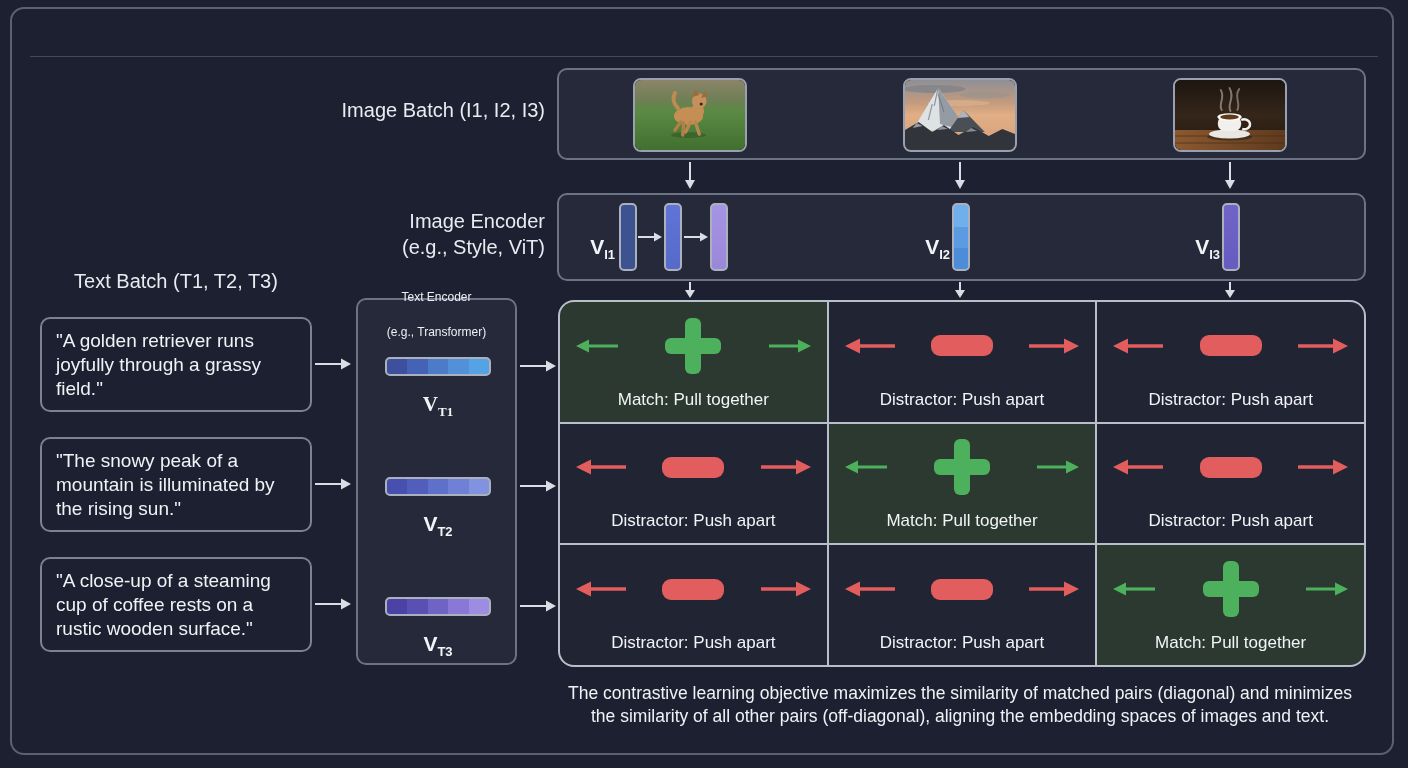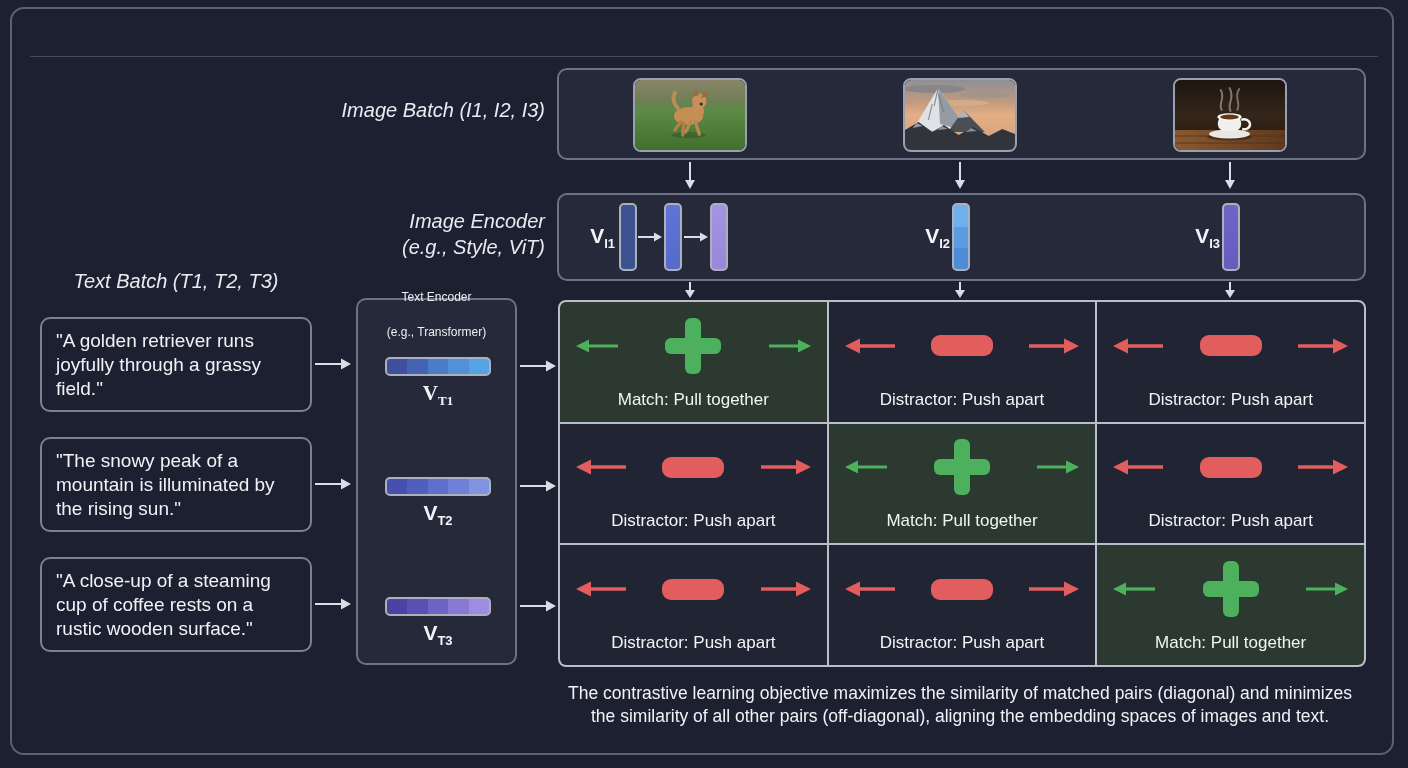--- a/index.html
+++ b/index.html
@@ -3,44 +3,44 @@
 <meta charset="utf-8">
 <style>
   html,body{margin:0;padding:0;background:#14161f;}
   .canvas{position:relative;width:1408px;height:768px;background:#1d2030;
     font-family:"Liberation Sans",sans-serif;color:#eef0f4;overflow:hidden;}
   .frame{position:absolute;left:10px;top:7px;width:1384px;height:748px;
     border:2px solid #5a6173;border-radius:14px;box-sizing:border-box;}
   .title{position:absolute;left:0;top:19px;width:100%;text-align:center;
     font-size:25px;font-weight:bold;color:#f5f7fb;letter-spacing:.2px;}
   .divider{position:absolute;left:30px;top:56px;width:1348px;height:1px;background:#434a5a;}
-  .side-label{position:absolute;font-size:20px;color:#e9ebf1;font-style:italic;}
+  .side-label{position:absolute;font-size:20px;color:#e9ebf1;}
   .panel{position:absolute;background:#252939;border:2px solid #6b7385;border-radius:10px;box-sizing:border-box;}
   .thumb{position:absolute;top:78px;width:114px;height:74px;border:2px solid #99a0af;
     border-radius:8px;overflow:hidden;box-sizing:border-box;background:#000;}
   .thumb svg{display:block;width:100%;height:100%;}
   .conn{position:absolute;}
-  .vec-label{position:absolute;font-size:21px;font-weight:600;color:#f2f4f8;white-space:nowrap;}
+  .vec-label{position:absolute;font-size:21px;font-weight:600;color:#f2f4f8;white-space:nowrap;margin-top:11px;}
   .vec-label sub{font-size:13px;font-weight:600;}
   .vbar{position:absolute;width:18px;height:68px;border:2px solid #aab0bc;border-radius:5px;box-sizing:border-box;}
   .vbar-i1a{background:#3d5391;}
   .vbar-i1b{background:linear-gradient(#5f74d6,#556ac9);}
   .vbar-i1c{background:linear-gradient(#a593e3,#9a87da);}
   .vbar-i2{background:linear-gradient(#6fb0ec 0 34%,#5b9be2 34% 67%,#4c8cd8 67% 100%);}
   .vbar-i3{background:linear-gradient(#7064c9,#675bbf);}
   .hbar{position:absolute;width:106px;height:19px;border:2px solid #aab0bc;border-radius:5px;box-sizing:border-box;}
   .hbar-t1{background:linear-gradient(90deg,#3e4f9e 0 20%,#4563b4 20% 40%,#4c7bc8 40% 60%,#5290d8 60% 80%,#55a2e4 80% 100%);}
   .hbar-t2{background:linear-gradient(90deg,#4750ae 0 20%,#525ebc 20% 40%,#5f70ca 40% 60%,#7080d6 60% 80%,#8192e0 80% 100%);}
   .hbar-t3{background:linear-gradient(90deg,#4a42a4 0 20%,#5950b4 20% 40%,#6f63c6 40% 60%,#8a78d6 60% 80%,#9e8ce2 80% 100%);}
   .textbox{position:absolute;left:40px;width:272px;height:95px;border:2px solid #7b8293;
     border-radius:10px;box-sizing:border-box;padding:10px 14px;font-size:19px;line-height:1.27;color:#f0f2f6;}
   .enc-title{position:absolute;width:161px;text-align:center;color:#eef0f4;}
   .matrix{position:absolute;left:558px;top:300px;width:808px;height:367px;display:grid;
     grid-template-columns:1fr 1fr 1fr;grid-template-rows:1fr 1fr 1fr;gap:2px;
-    background:#b9bfca;border:2px solid #b9bfca;border-radius:8px;overflow:hidden;box-sizing:border-box;}
+    background:#b9bfca;border:2px solid #b9bfca;border-radius:16px;overflow:hidden;box-sizing:border-box;}
   .cell{position:relative;display:flex;flex-direction:column;}
   .cell.match{background:#2b3930;}
   .cell.distractor{background:#212433;}
   .cell-content{flex:1;display:flex;align-items:center;justify-content:space-between;padding:0 16px;}
   .cell-label{text-align:center;font-size:17px;color:#f2f4f8;padding-bottom:12px;}
   .caption{position:absolute;left:480px;top:682px;width:960px;text-align:center;
     font-size:17.5px;line-height:23px;color:#f0f2f6;}
 </style>
 </head>
 <body>

